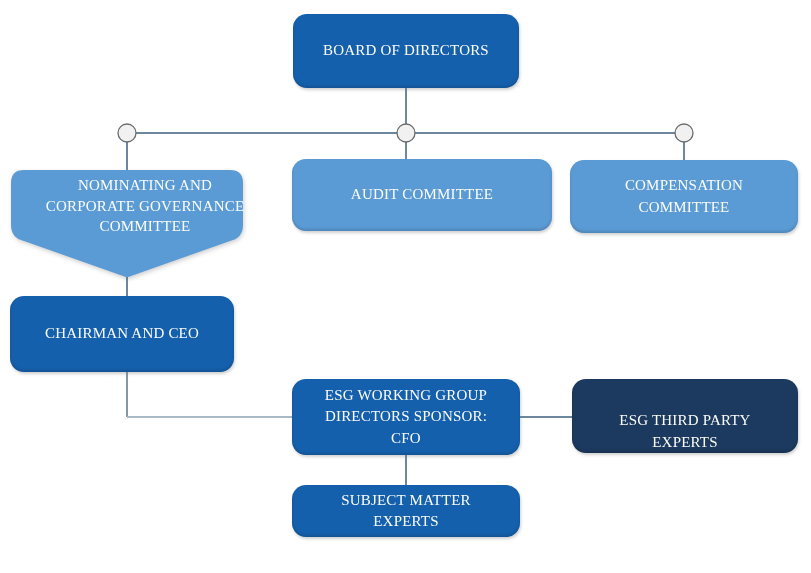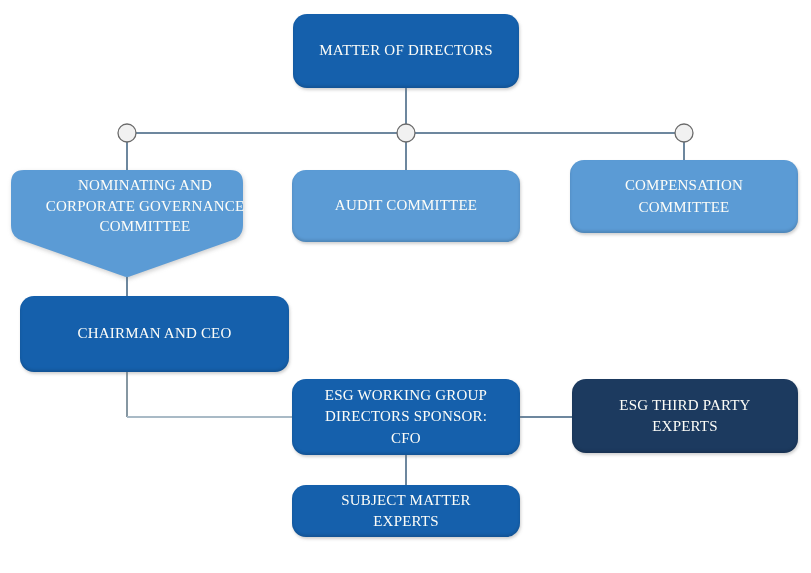--- a/index.html
+++ b/index.html
@@ -21,21 +21,21 @@
     display:flex;align-items:center;justify-content:center;
     border-radius:14px;
     color:var(--text,#FDFDF8);
     text-align:center;
     font-size:15px;line-height:1.42;letter-spacing:0.2px;
     box-shadow:inset 0 -2px 3px rgba(0,0,0,0.14), 1px 2px 3px rgba(120,120,120,0.35);
   }
   .node .lbl{white-space:pre-line;padding:0 8px;}
   .dark{background:var(--dark-blue,#1560AC);}
   .light{background:var(--light-blue,#5B9BD5);}
-  .navy{background:var(--navy,#1C3A5F);}
+  .navy{background:var(--navy,#1C3A5F);align-items:flex-end;}
   .banner-label{
     position:absolute;z-index:1;
     display:flex;align-items:center;justify-content:center;
     color:var(--text,#FDFDF8);text-align:center;
     font-size:15px;line-height:1.38;letter-spacing:0.2px;
     background:transparent;box-shadow:none;border-radius:0;
   }
   .banner-label .lbl{white-space:pre-line;}
 </style>
 </head>
@@ -57,39 +57,39 @@
     <line class="connector-light" x1="127" y1="417" x2="292" y2="417"></line>
     <line class="connector" x1="520" y1="417" x2="572" y2="417"></line>
     <line class="connector" x1="406" y1="455" x2="406" y2="485"></line>
 
     <circle class="junction" cx="127" cy="133" r="9"></circle>
     <circle class="junction" cx="406" cy="133" r="9"></circle>
     <circle class="junction" cx="684" cy="133" r="9"></circle>
   </svg>
 
   <div class="node dark" style="left:293px;top:14px;width:226px;height:74px">
-    <span class="lbl">MATTER OF DIRECTORS</span>
+    <span class="lbl">BOARD OF DIRECTORS</span>
   </div>
 
   <div class="banner-label" style="left:11px;top:172px;width:268px;height:68px">
     <span class="lbl">NOMINATING AND
 CORPORATE GOVERNANCE
 COMMITTEE</span>
   </div>
 
-  <div class="node light" style="left:292px;top:170px;width:228px;height:72px">
+  <div class="node light" style="left:292px;top:159px;width:260px;height:72px">
     <span class="lbl">AUDIT COMMITTEE</span>
   </div>
 
   <div class="node light" style="left:570px;top:160px;width:228px;height:73px">
     <span class="lbl">COMPENSATION
 COMMITTEE</span>
   </div>
 
-  <div class="node dark" style="left:20px;top:296px;width:269px;height:76px">
+  <div class="node dark" style="left:10px;top:296px;width:224px;height:76px">
     <span class="lbl">CHAIRMAN AND CEO</span>
   </div>
 
   <div class="node dark" style="left:292px;top:379px;width:228px;height:76px">
     <span class="lbl">ESG WORKING GROUP
 DIRECTORS SPONSOR:
 CFO</span>
   </div>
 
   <div class="node navy" style="left:572px;top:379px;width:226px;height:74px">

